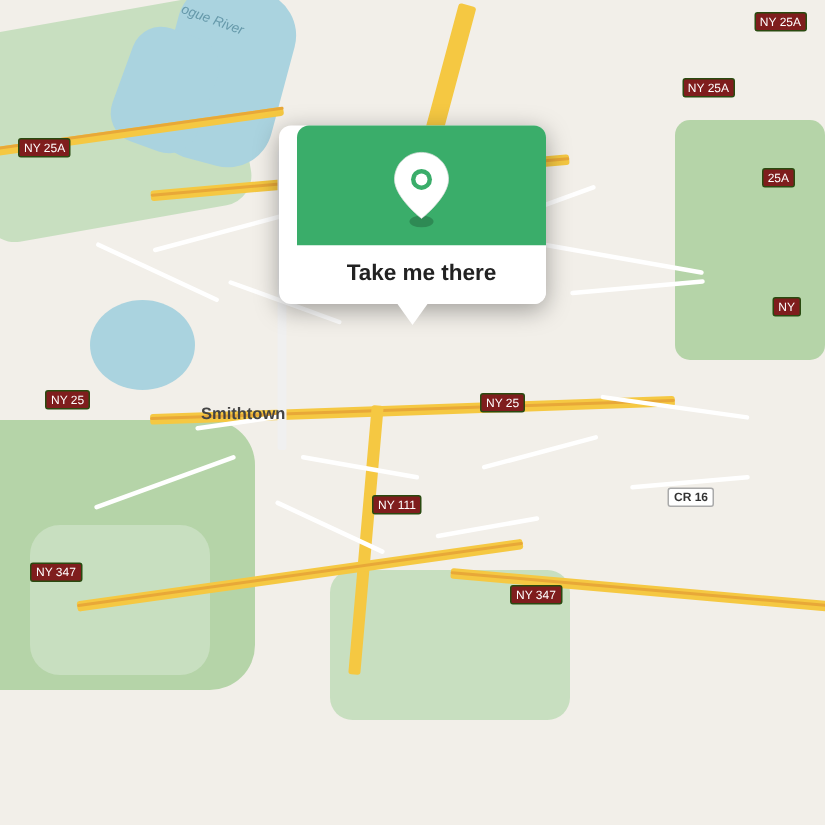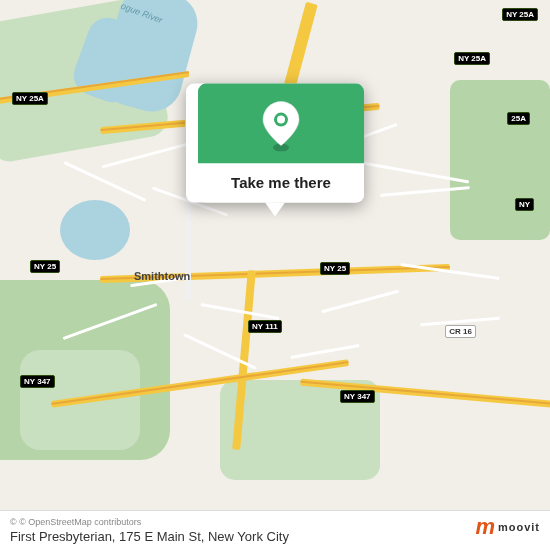--- a/index.html
+++ b/index.html
@@ -147,24 +147,24 @@
       font-size: 11px;
       font-weight: bold;
       color: #333;
       letter-spacing: 1px;
       text-transform: lowercase;
     }
 
     
     .ny-shield {
       position: absolute;
-      background: #000000;
+      background: #7f1d1d;
       color: white;
       font-size: 8px;
-      font-weight: bold;
+      font-weight: normal;
       padding: 1px 3px;
       border-radius: 2px;
       border: 1px solid #2a4a10;
       white-space: nowrap;
     }
     .cr-shield {
       position: absolute;
       background: white;
       color: #333;
       font-size: 8px;
@@ -234,21 +234,21 @@
   <div class="ny-shield" style="right:12px;top:8px;">NY 25A</div>
 
   <div class="ny-shield" style="right:60px;top:52px;">NY 25A</div>
 
   <div class="ny-shield" style="right:20px;top:112px;margin-left:39px;">25A</div>
 
   <div class="ny-shield" style="left:30px;top:260px;">NY 25</div>
 
   <div class="ny-shield" style="left:320px;top:262px;">NY 25</div>
 
-  <div class="ny-shield" style="left:248px;top:320px;">NY 111</div>
+  <div class="ny-shield" style="left:248px;top:330px;">NY 111</div>
 
   <div class="ny-shield" style="left:20px;top:375px;">NY 347</div>
 
   <div class="ny-shield" style="left:340px;top:390px;">NY 347</div>
 
   <div class="cr-shield" style="right:74px;top:325px;">CR 16</div>
 
   <div class="map-text-bold" style="left:118px;top:270px;">Smithtown</div>
 
   <div class="ny-shield" style="right:16px;top:198px;">NY</div>
@@ -260,25 +260,13 @@
         <ellipse cx="22" cy="48" rx="8" ry="4" fill="rgba(0,0,0,0.2)"></ellipse>
         <path d="M22 2 C12 2 4 10 4 20 C4 32 22 46 22 46 C22 46 40 32 40 20 C40 10 32 2 22 2Z" fill="#ffffff" stroke="#e0e0e0" stroke-width="0.5"></path>
         <circle cx="22" cy="20" r="7" fill="#3aad6a"></circle>
         <circle cx="22" cy="20" r="4" fill="white"></circle>
       </svg>
     </div>
     <div class="popup-label">Take me there</div>
     <div class="popup-pointer"></div>
   </div>
 
-  <div class="bottom-bar">
-    <div class="bottom-credit">
-      <span>©</span>
-      <span>© OpenStreetMap contributors</span>
-    </div>
-    <div class="bottom-title">First Presbyterian, 175 E Main St, New York City</div>
-
-    <div class="moovit-logo">
-      <span class="moovit-m">m</span>
-      <span class="moovit-text">moovit</span>
-    </div>
-  </div>
 </div>
 
 </body></html>

